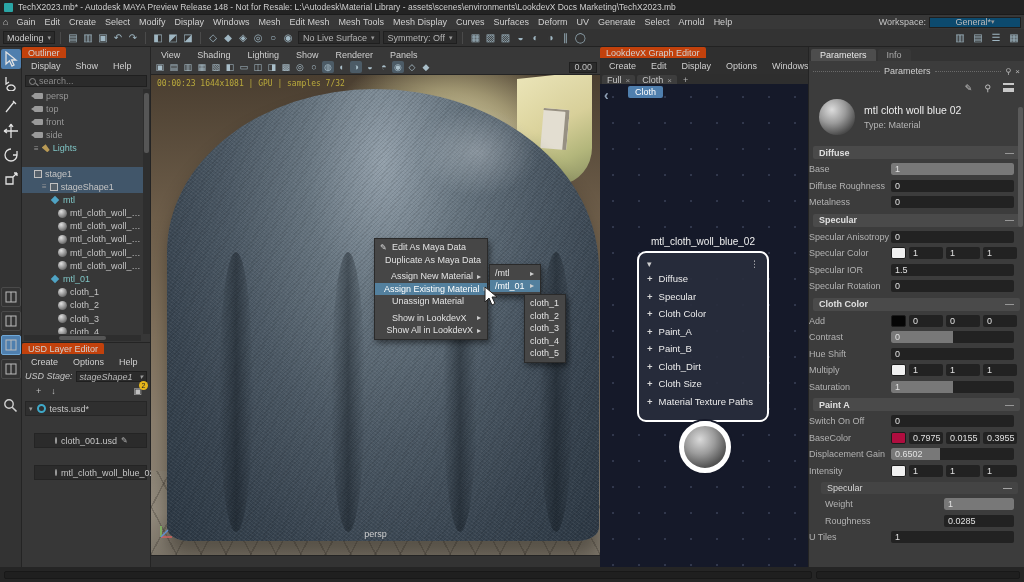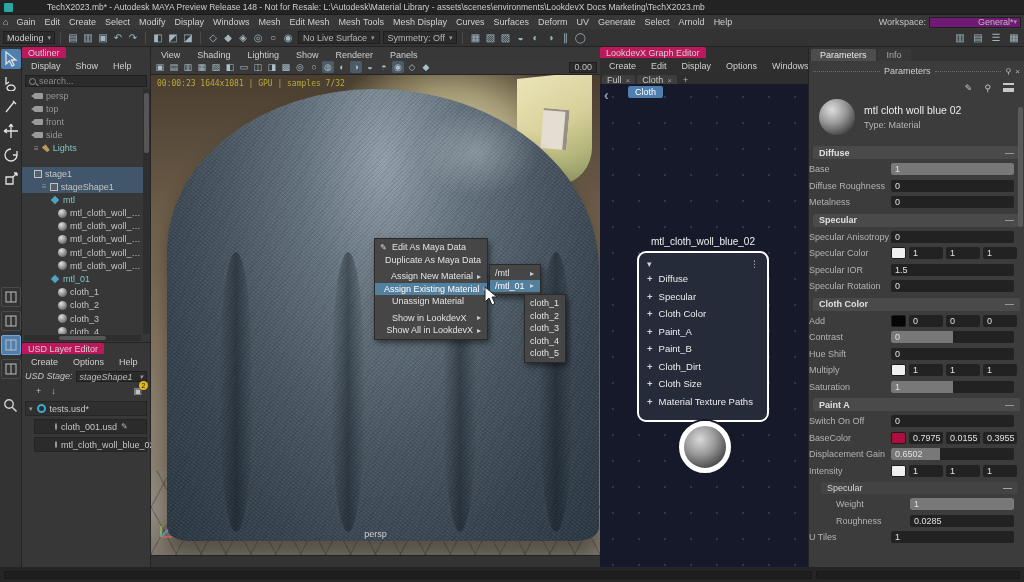--- a/index.html
+++ b/index.html
@@ -7,28 +7,28 @@
   #app {
     position:relative; width:1024px; height:582px; overflow:hidden;
     background:#2b2b2b; font-family:"Liberation Sans", sans-serif;
     color:#c4c4c4; font-size:9px; -webkit-font-smoothing:antialiased;
   }
   
   #titlebar { position:absolute; left:0; top:0; width:1024px; height:15px;
     background:#232323; display:flex; align-items:center; gap:5px; padding:0 4px;
     border-bottom:1px solid #1b1b1b; }
   .maya-badge { width:9px; height:9px; background:#2aa5a5; border-radius:1px; flex:0 0 auto; }
-  #title-text { color:#cfcfcf; font-size:8.5px; white-space:nowrap; overflow:hidden;margin-left:29px; }
+  #title-text { color:#cfcfcf; font-size:8.5px; white-space:nowrap; overflow:hidden; }
   #menubar { position:absolute; left:0; top:15px; width:1024px; height:14px;
     background:#383838; display:flex; align-items:center; gap:1px; padding:0 3px; }
   .home-glyph { color:#d8d8d8; font-size:9px; margin-right:3px; }
   .menu-item { padding:1px 4px; color:#cfcfcf; white-space:nowrap; cursor:default; }
   #workspace { margin-left:auto; display:flex; align-items:center; gap:3px; }
-  #workspace .dd { width:92px; height:11px; background:#701a75; border:1px solid #1f1f1f;
-    display:flex; align-items:center; justify-content:flex-end; padding:0 3px; color:#bbb; }
+  #workspace .dd { width:92px; height:11px; background:#0c4a6e; border:1px solid #1f1f1f;
+    display:flex; align-items:center; justify-content:center; padding:0 3px; color:#bbb; }
   #toolbar { position:absolute; left:0; top:29px; width:1024px; height:18px;
     background:#333333; display:flex; align-items:center; gap:3px; padding:0 3px;
     border-bottom:1px solid #222; }
   .mode-dd { width:52px; height:13px; background:#2b2b2b; border:1px solid #1f1f1f;
     display:flex; align-items:center; justify-content:space-between; padding:0 3px; color:#ccc; }
   .tsep { width:1px; height:12px; background:#4a4a4a; margin:0 2px; }
   .tb-icon { width:14px; height:14px; display:flex; align-items:center; justify-content:center;
     color:#9fb6c2; font-size:10px; }
   .tb-box { height:13px; background:#2b2b2b; border:1px solid #1f1f1f; color:#b5b5b5;
     display:flex; align-items:center; padding:0 4px; gap:4px; }
@@ -37,21 +37,21 @@
   
   #toolbox { position:absolute; left:0; top:47px; width:22px; height:520px;
     background:#333; border-right:1px solid #242424; display:flex; flex-direction:column;
     align-items:center; padding-top:2px; gap:4px; }
   .tool-btn { width:20px; height:20px; display:flex; align-items:center; justify-content:center;
     border-radius:2px; color:#cfcfcf; }
   .tool-btn.active { background:#4f7fae; }
   .tool-btn svg { display:block; }
   .tool-spacer { height:6px; }
   
-  .ptab { height:11px; background:#be185d; display:inline-flex; align-items:center;
+  .ptab { height:11px; background:#c2410c; display:inline-flex; align-items:center;
     padding:0 6px; color:#d0d0d0; border-radius:2px 2px 0 0; }
   .pmenus { display:flex; gap:7px; padding:2px 5px; color:#c8c8c8; }
   
   #outliner { position:absolute; left:22px; top:47px; width:129px; height:295px;
     background:#373737; border-right:1px solid #242424; }
   .searchrow { display:flex; align-items:center; gap:3px; margin:1px 3px; height:12px;
     background:#2b2b2b; border:1px solid #1f1f1f; padding:0 3px; color:#8a8a8a; }
   .search-glyph { width:7px; height:7px; border:1px solid #8a8a8a; border-radius:50%; position:relative; flex:0 0 auto;}
   .search-glyph::after{content:'';position:absolute;left:5px;top:5px;width:4px;height:1px;background:#8a8a8a;transform:rotate(45deg);}
   #otree { position:absolute; left:0; top:42px; right:7px; bottom:8px; overflow:hidden; }
@@ -81,21 +81,21 @@
   .usd-dd { flex:1; height:11px; background:#2b2b2b; border:1px solid #1f1f1f;
     display:flex; align-items:center; justify-content:space-between; padding:0 3px; color:#bbb; }
   .usd-icons { display:flex; align-items:center; gap:10px; padding:3px 0 3px 14px; color:#c0c0c0; position:relative; }
   .usd-save { margin-left:auto; margin-right:8px; position:relative; }
   .badge { position:absolute; right:-6px; top:-5px; min-width:9px; height:9px; background:#e8b71a;
     color:#222; border-radius:50%; font-size:7px; display:flex; align-items:center; justify-content:center; padding:0 1px; }
   .layer-root { display:flex; align-items:center; gap:4px; height:15px; background:#2f2f2f;
     margin:2px 3px 0 3px; padding:0 3px; border:1px solid #262626; }
   .layer-root .ring { width:9px; height:9px; border:2px solid #3fa9c9; border-radius:50%; }
   .layer-row { display:flex; align-items:center; gap:4px; height:15px; background:#2b2b2b;
-    margin:3px 3px 0 12px; padding:0 20px; border:1px solid #242424; }
+    margin:17px 3px 0 12px; padding:0 20px; border:1px solid #242424; }
   .layer-row .radio { width:7px; height:7px; border:1px solid #9a9a9a; border-radius:50%; }
   .layer-row .pen { margin-left:auto; color:#b0b0b0; font-size:8px; }
   
   #viewport { position:absolute; left:151px; top:47px; width:449px; height:520px; background:#1f1f1f; }
   #vp-menus { display:flex; gap:9px; padding:2px 6px; background:#383838; color:#c8c8c8; height:13px; }
   #vp-iconbar { display:flex; align-items:center; gap:2px; background:#393939; height:15px; padding:0 3px;
     border-bottom:1px solid #242424; }
   .vp-ic { width:12px; height:12px; display:flex; align-items:center; justify-content:center;
     color:#a9bec9; font-size:9px; }
   .vp-ic.on { background:#4c5b66; border-radius:2px; }
@@ -183,21 +183,21 @@
   .mat-sphere { width:36px; height:36px; border-radius:50%;
     background:radial-gradient(circle at 36% 30%, #dcdcdc, #9a9a9a 40%, #4c4c4c 75%, #2c2c2c); }
   #mat-name { color:#ececec; font-size:10.5px; margin-bottom:4px; }
   #mat-type { color:#b4b4b4; }
   .sect-head { display:flex; align-items:center; justify-content:space-between; height:13px;
     background:#4a4a4a; border-radius:2px; margin:3px 4px 2px 4px; padding:0 6px; color:#e0e0e0; font-weight:bold; }
   .sect-head .dash { font-weight:normal; color:#c0c0c0; }
   .sub-head { display:flex; align-items:center; justify-content:space-between; height:12px;
     background:#444; border-radius:2px; margin:3px 6px 2px 12px; padding:0 6px; color:#d6d6d6; }
   .arow { display:flex; align-items:center; height:16.5px; }
-  .arow.ind { padding-left:27px; }
+  .arow.ind { padding-left:16px;gap:45px; }
   .arow .albl { width:82px; flex:0 0 auto; color:#b2b2b2; overflow:hidden; white-space:nowrap; }
   .arow.ind .albl { width:74px; }
   .ctrl { display:flex; align-items:center; gap:3px; flex:1; padding-right:10px; }
   .field { position:relative; height:12px; background:#222; border-radius:2px; overflow:hidden;
     display:flex; align-items:center; }
   .field .val { position:relative; z-index:2; padding-left:4px; color:#e0e0e0; }
   .field .fill { position:absolute; left:0; top:0; bottom:0; background:#787878; z-index:1; }
   .f-wide { flex:1; }
   .f-small { width:34px; flex:0 0 auto; }
   .swatch { width:15px; height:12px; border-radius:2px; border:1px solid #1c1c1c; flex:0 0 auto; }

